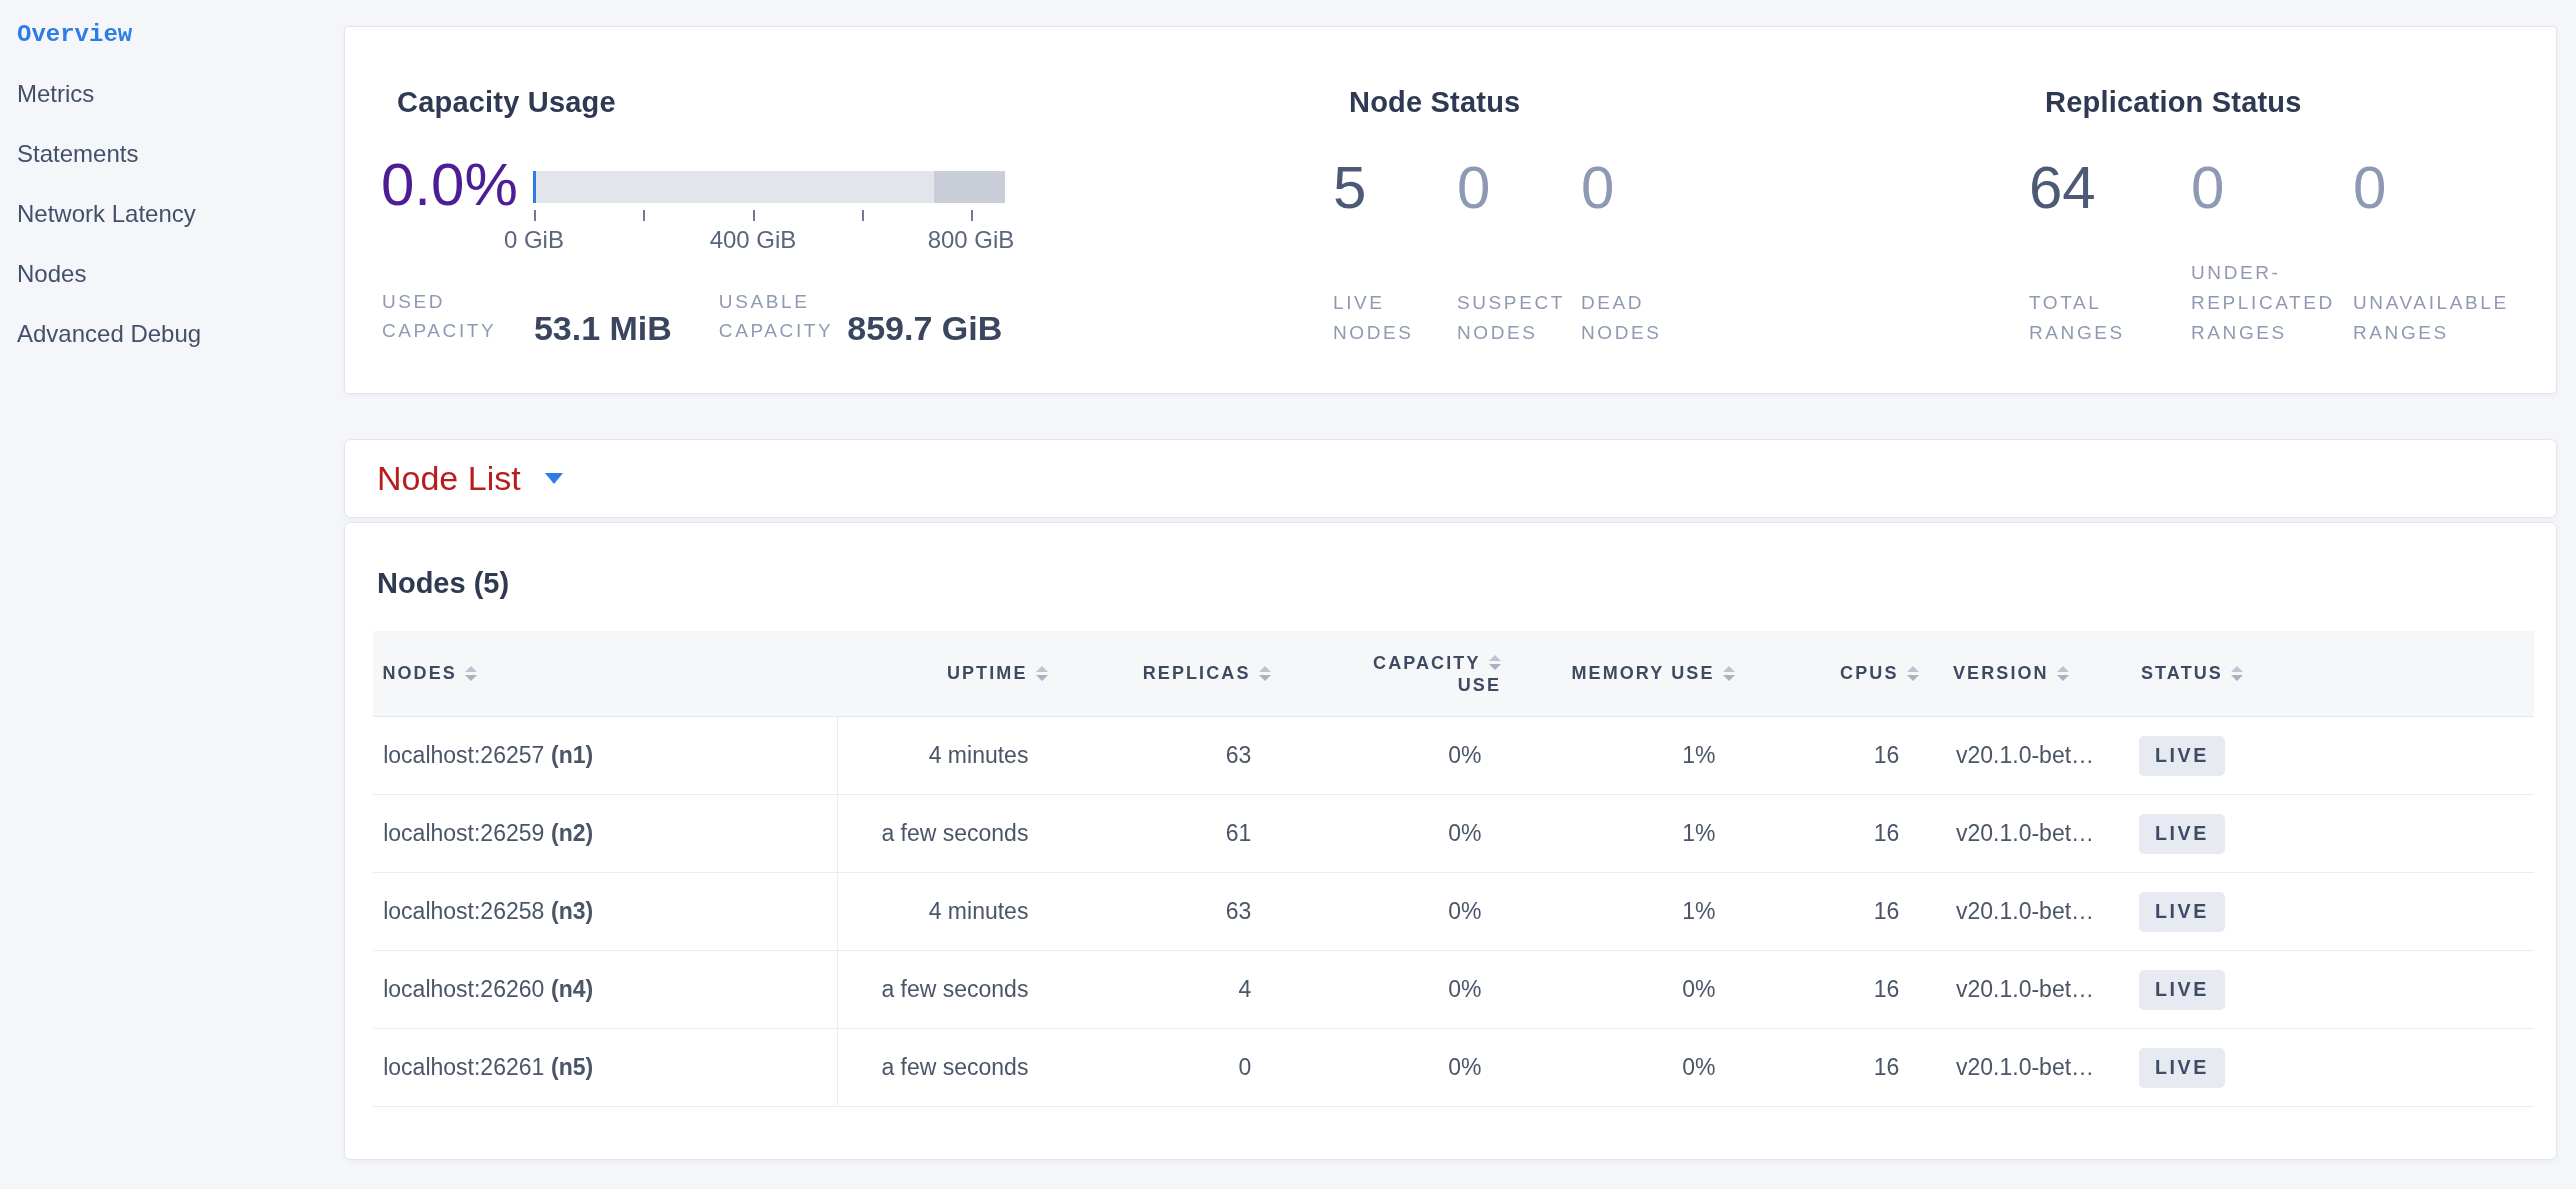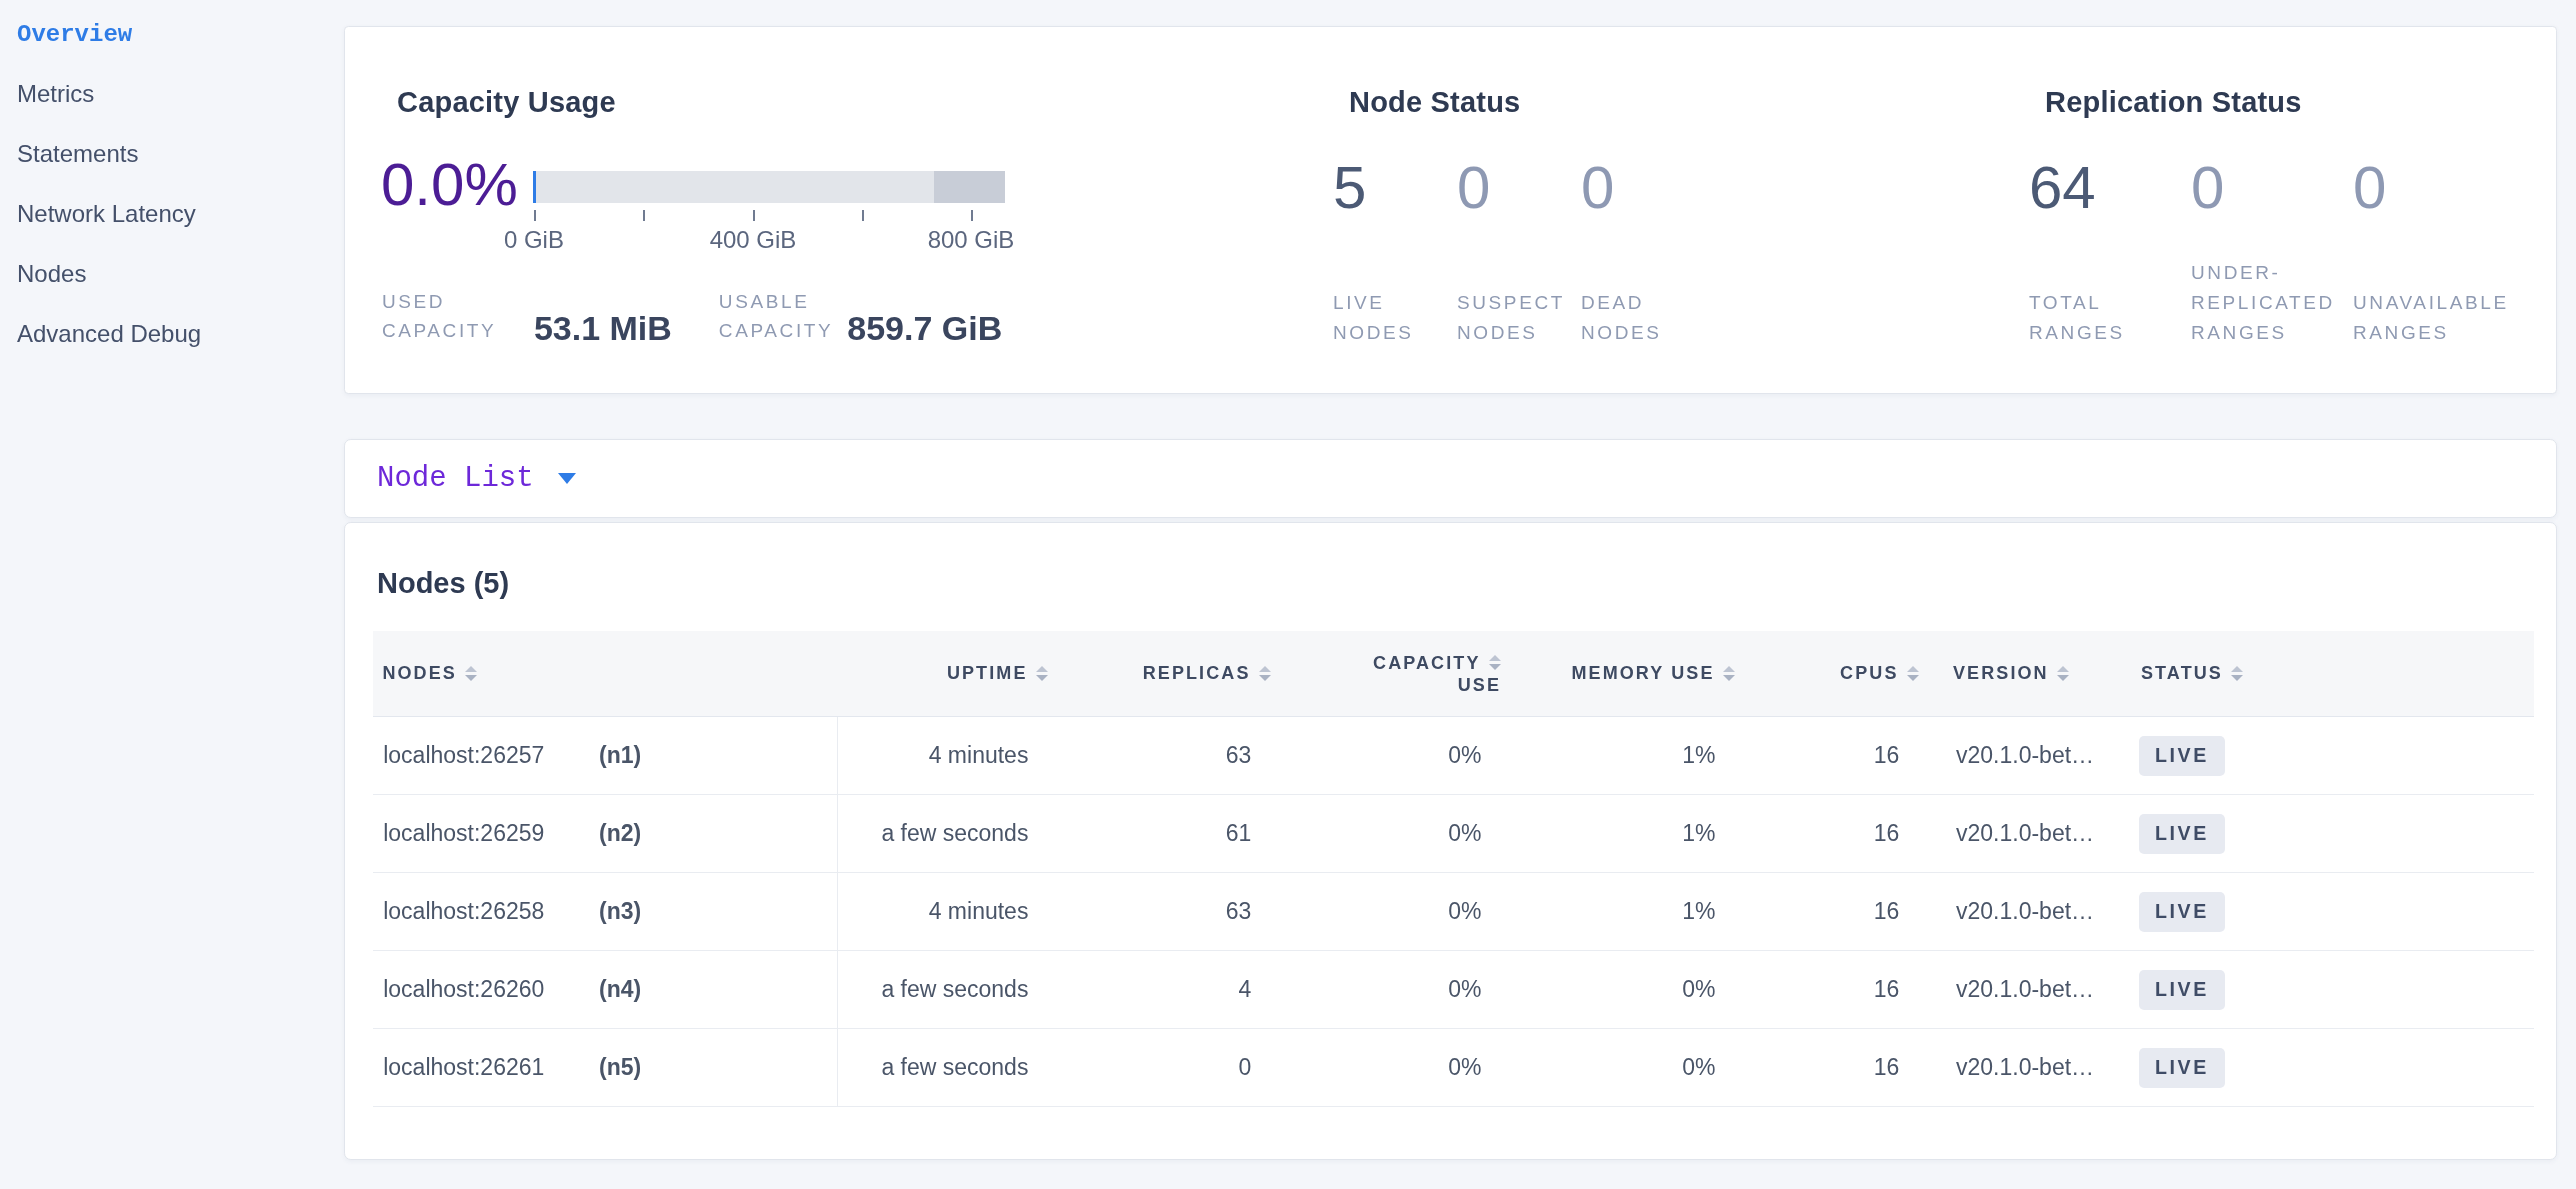--- a/index.html
+++ b/index.html
@@ -56,21 +56,21 @@
   .m-value{font-size:60px;line-height:60px;margin-top:-5.1px;color:#8e99b3;}
   .metric.primary .m-value{color:#4c5a75;}
   .m-label{position:absolute;bottom:0;left:0;font-size:19px;line-height:30px;
            letter-spacing:2.6px;color:#8f9ab2;}
   .sec-ns .m-label{width:96px;}
   .sec-rep .metric:nth-child(1) .m-label{width:107px;}
   .sec-rep .metric:nth-child(2) .m-label{width:155px;}
   .sec-rep .metric:nth-child(3) .m-label{width:177px;}
 
   
-  .nl-label{font-size:29px;color:#6d28d9;font-family:Liberation Mono, monospace;}
+  .nl-label{font-size:34px;color:#b91c1c;}
   .caret{display:inline-block;margin-left:24px;width:0;height:0;
          border-left:9.4px solid transparent;border-right:9.4px solid transparent;
          border-top:11px solid #2e7ce6;}
 
   
   .table-card h2{margin:0;position:absolute;left:32px;top:45px;font-size:29px;line-height:31px;
                  font-weight:700;color:#2e3a52;}
   .tbl{position:absolute;left:28px;top:108px;width:2161px;}
   .thead{display:grid;height:85px;background:#f6f7f9;border-bottom:1.7px solid #e3e7ee;
          align-items:center;}
@@ -84,21 +84,21 @@
   .th-version,.th-status{padding-left:34px;}
   .sort-icon{display:inline-flex;flex-direction:column;margin-left:8.5px;row-gap:2.6px;}
   .sort-icon .up{width:0;height:0;border-left:6px solid transparent;
                  border-right:6px solid transparent;border-bottom:6.8px solid #bdc4d2;}
   .sort-icon .down{width:0;height:0;border-left:6px solid transparent;
                    border-right:6px solid transparent;border-top:6.8px solid #a9b2c3;}
   .tr{display:grid;height:77px;border-bottom:1.7px solid #e9ecf1;align-items:center;cursor:pointer;}
   .td{font-size:23px;color:#4a5568;}
   .td.num{text-align:right;padding-right:19.6px;}
   .td-nodes{padding-left:10.2px;align-self:stretch;display:flex;align-items:center;
-            border-right:1.7px solid #e9ecf1;gap:48px;}
+            border-right:1.7px solid #e9ecf1;}
   .td-nodes .nid{font-weight:700;margin-left:6.8px;}
   .td-version{padding-left:37px;white-space:nowrap;}
   .td-status{padding-left:32px;}
   .badge{display:inline-block;background:#e7eaf1;color:#3f4c66;font-size:19.6px;font-weight:700;
          letter-spacing:2.6px;padding:8.5px 16px;border-radius:5.1px;}
 </style>
 </head>
 <body>
 
 <div class="page">

